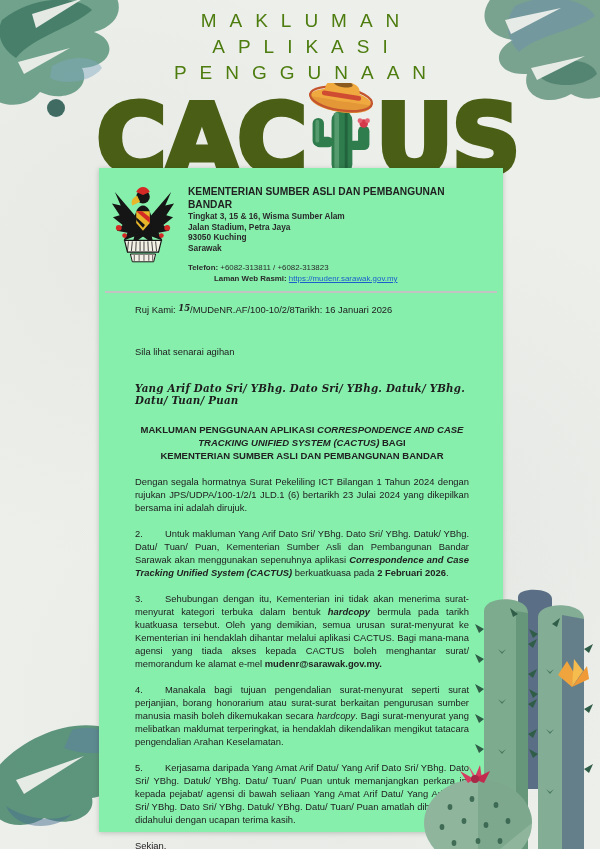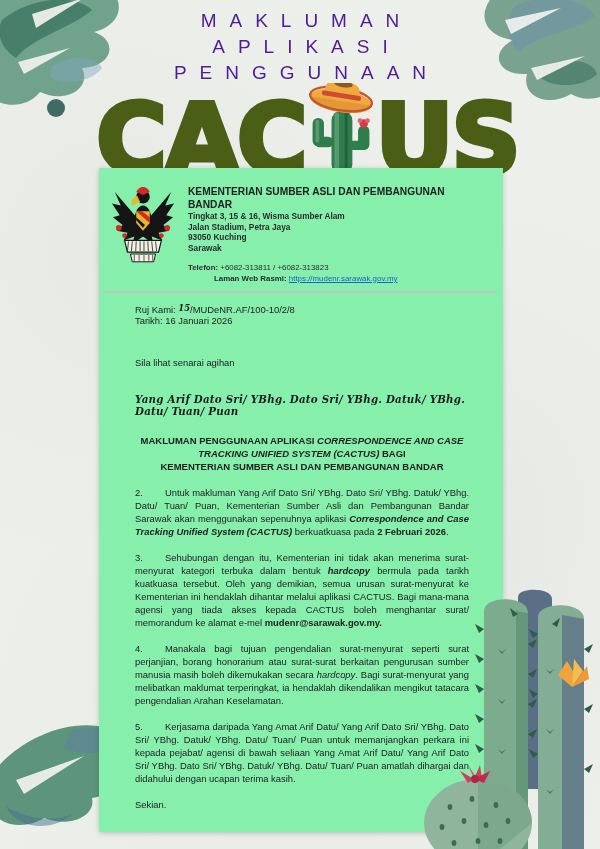--- a/index.html
+++ b/index.html
@@ -10,21 +10,21 @@
       radial-gradient(circle at 75% 60%, rgba(160,175,165,0.10), transparent 45%),
       radial-gradient(circle at 50% 85%, rgba(150,165,155,0.08), transparent 40%),
       #edefeb;
     font-family:"Liberation Sans", sans-serif;
   }
   .decor{position:absolute;z-index:1;pointer-events:none;}
   .decor-cacti{z-index:4;}
   
   .poster-head{position:absolute;top:8px;left:0;width:600px;text-align:center;z-index:2;}
   .title-line{
-    font-size:19px;letter-spacing:13px;color:#4c1d95;font-weight:400;
+    font-size:19px;letter-spacing:13px;color:#4d7c0f;font-weight:400;
     line-height:26px;text-indent:13px;
   }
   .wordmark{
     margin-top:2px;height:92px;display:flex;align-items:flex-end;justify-content:center;margin-left:15px;
   }
   .wm-text{
     font-family:"DejaVu Sans", sans-serif;font-weight:bold;font-size:96px;line-height:80px;
     color:#4a5f15;-webkit-text-stroke:5px #4a5f15;letter-spacing:-2px;
   }
   .mascot{width:72px;height:102px;margin:0 -1px;position:relative;top:5px;}
@@ -36,21 +36,21 @@
   }
   .letterhead{display:flex;gap:13px;margin-left:-24px;}
   .crest{width:64px;height:82px;flex:0 0 auto;}
   .lh-text{padding-top:3px;}
   .lh-ministry{font-size:10.2px;font-weight:bold;line-height:13px;}
   .lh-addr{font-size:8.3px;font-weight:bold;line-height:10.6px;color:#2b2b2b;}
   .lh-contact{font-size:7.9px;line-height:10.2px;color:#2b2b2b;margin-top:10px;}
   .lh-contact .lbl{font-weight:bold;}
   .lh-link{color:#1b5ecc;text-decoration:underline;cursor:pointer;}
   .lh-rule{border:0;border-top:2px solid #c3c3c3;margin:7px -28px 0 -30px;}
-  .ref-row{display:flex;justify-content:flex-start;margin-top:11px;font-size:9.4px;flex-direction:column;}
+  .ref-row{display:flex;justify-content:flex-start;margin-top:11px;font-size:9.4px;}
   .hand{font-family:"DejaVu Serif",serif;font-style:italic;font-size:8.5px;position:relative;top:-2px;font-weight:bold;}
   .note{margin-top:31px;font-size:9.4px;}
   .salutation{
     margin-top:25px;font-family:"DejaVu Serif",serif;font-style:italic;font-weight:bold;
     font-size:10.3px;letter-spacing:0.2px;color:#1d1d1d;
   }
   .subject{margin-top:17px;text-align:center;font-size:9.5px;line-height:13px;}
   .body-text{font-size:9.4px;line-height:13px;text-align:justify;}
   .para{margin-top:13px;}
   .pnum{display:inline-block;width:30px;}
@@ -173,20 +173,21 @@
     <span><span>Tarikh: </span><span>16 Januari 2026</span></span>
   </div>
 
   <div class="note">Sila lihat senarai agihan</div>
 
   <div class="salutation">Yang Arif Dato Sri/ YBhg. Dato Sri/ YBhg. Datuk/ YBhg. Datu/ Tuan/ Puan</div>
 
   <div class="subject"><span class="b">MAKLUMAN PENGGUNAAN APLIKASI </span><span class="b i">CORRESPONDENCE AND CASE</span><br><span class="b i">TRACKING UNIFIED SYSTEM (CACTUS)</span><span class="b"> BAGI</span><br><span class="b">KEMENTERIAN SUMBER ASLI DAN PEMBANGUNAN BANDAR</span></div>
 
   <div id="paragraphs" class="body-text">
+      <div class="para"><span>Dengan segala hormatnya Surat Pekeliling ICT Bilangan 1 Tahun 2024 dengan rujukan JPS/UDPA/100-1/2/1 JLD.1 (6) bertarikh 23 Julai 2024 yang dikepilkan bersama ini adalah dirujuk.</span></div>
       <div class="para"><span class="pnum">2.</span><span>Untuk makluman Yang Arif Dato Sri/ YBhg. Dato Sri/ YBhg. Datuk/ YBhg. Datu/ Tuan/ Puan, Kementerian Sumber Asli dan Pembangunan Bandar Sarawak akan menggunakan sepenuhnya aplikasi </span><span class="b i">Correspondence and Case Tracking Unified System (CACTUS)</span><span> berkuatkuasa pada </span><span class="b">2 Februari 2026</span><span>.</span></div>
       <div class="para"><span class="pnum">3.</span><span>Sehubungan dengan itu, Kementerian ini tidak akan menerima surat-menyurat kategori terbuka dalam bentuk </span><span class="b i">hardcopy</span><span> bermula pada tarikh kuatkuasa tersebut. Oleh yang demikian, semua urusan surat-menyurat ke Kementerian ini hendaklah dihantar melalui aplikasi CACTUS. Bagi mana-mana agensi yang tiada akses kepada CACTUS boleh menghantar surat/ memorandum ke alamat e-mel </span><span class="b">mudenr@sarawak.gov.my.</span></div>
       <div class="para"><span class="pnum">4.</span><span>Manakala bagi tujuan pengendalian surat-menyurat seperti surat perjanjian, borang honorarium atau surat-surat berkaitan pengurusan sumber manusia masih boleh dikemukakan secara </span><span class="i">hardcopy</span><span>. Bagi surat-menyurat yang melibatkan maklumat terperingkat, ia hendaklah dikendalikan mengikut tatacara pengendalian Arahan Keselamatan.</span></div>
       <div class="para"><span class="pnum">5.</span><span>Kerjasama daripada Yang Amat Arif Datu/ Yang Arif Dato Sri/ YBhg. Dato Sri/ YBhg. Datuk/ YBhg. Datu/ Tuan/ Puan untuk memanjangkan perkara ini kepada pejabat/ agensi di bawah seliaan Yang Amat Arif Datu/ Yang Arif Dato Sri/ YBhg. Dato Sri/ YBhg. Datuk/ YBhg. Datu/ Tuan/ Puan amatlah dihargai dan didahului dengan ucapan terima kasih.</span></div>
     </div>
 
   <div class="closing">Sekian.</div>
 
 </div>
 

